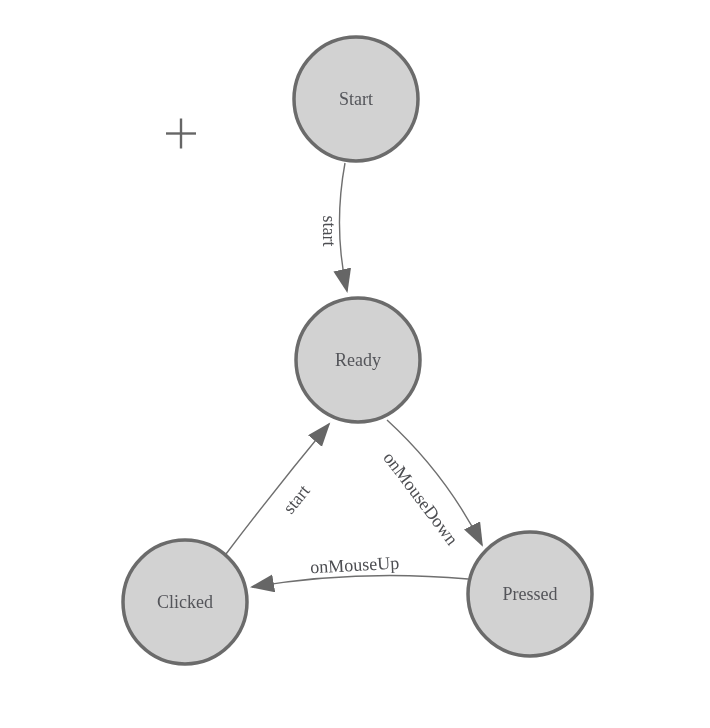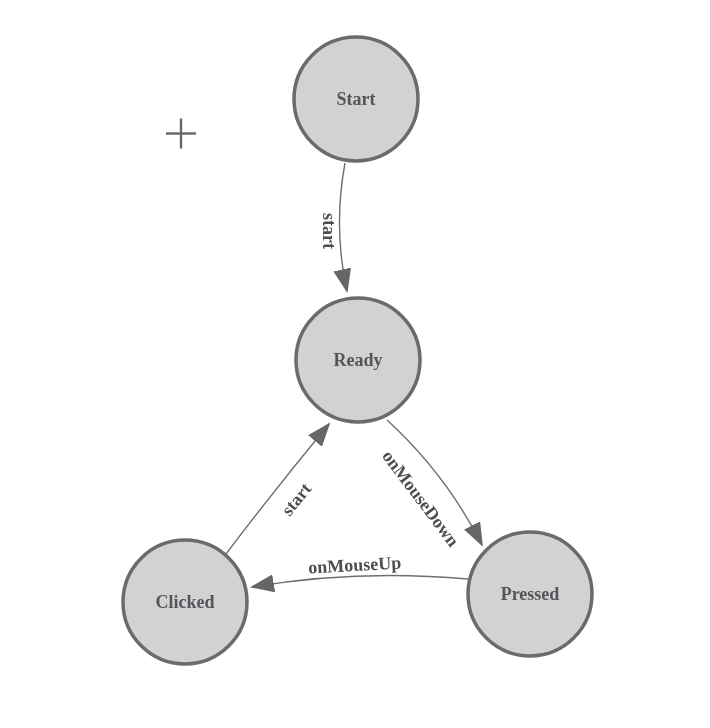--- a/index.html
+++ b/index.html
@@ -2,21 +2,21 @@
 <html style="--canvas-bg: #ffffff; --node-fill: #d2d2d2; --node-border: #6b6b6b; --node-text: #54555a; --edge-line: #6f6f6f; --edge-text: #4d4e52; --arrow: #666666; --crosshair: #666666;"><head>
 <meta charset="utf-8">
 <style>
   html, body { margin: 0; padding: 0; }
   body {
     width: 710px; height: 728px;
     background: var(--canvas-bg, #ffffff);
     font-family: "Liberation Serif", "DejaVu Serif", serif;
     overflow: hidden;
   }
-  .canvas { width: 710px; height: 728px; position: relative; font-weight: bold; }
+  .canvas { width: 710px; height: 728px; position: relative; }
   svg { display: block; }
   svg text {
     font-family: "Liberation Serif", "DejaVu Serif", serif;
     text-anchor: middle;
   }
   .node circle {
     fill: var(--node-fill, #d2d2d2);
     stroke: var(--node-border, #6b6b6b);
     stroke-width: 3.5;
   }

